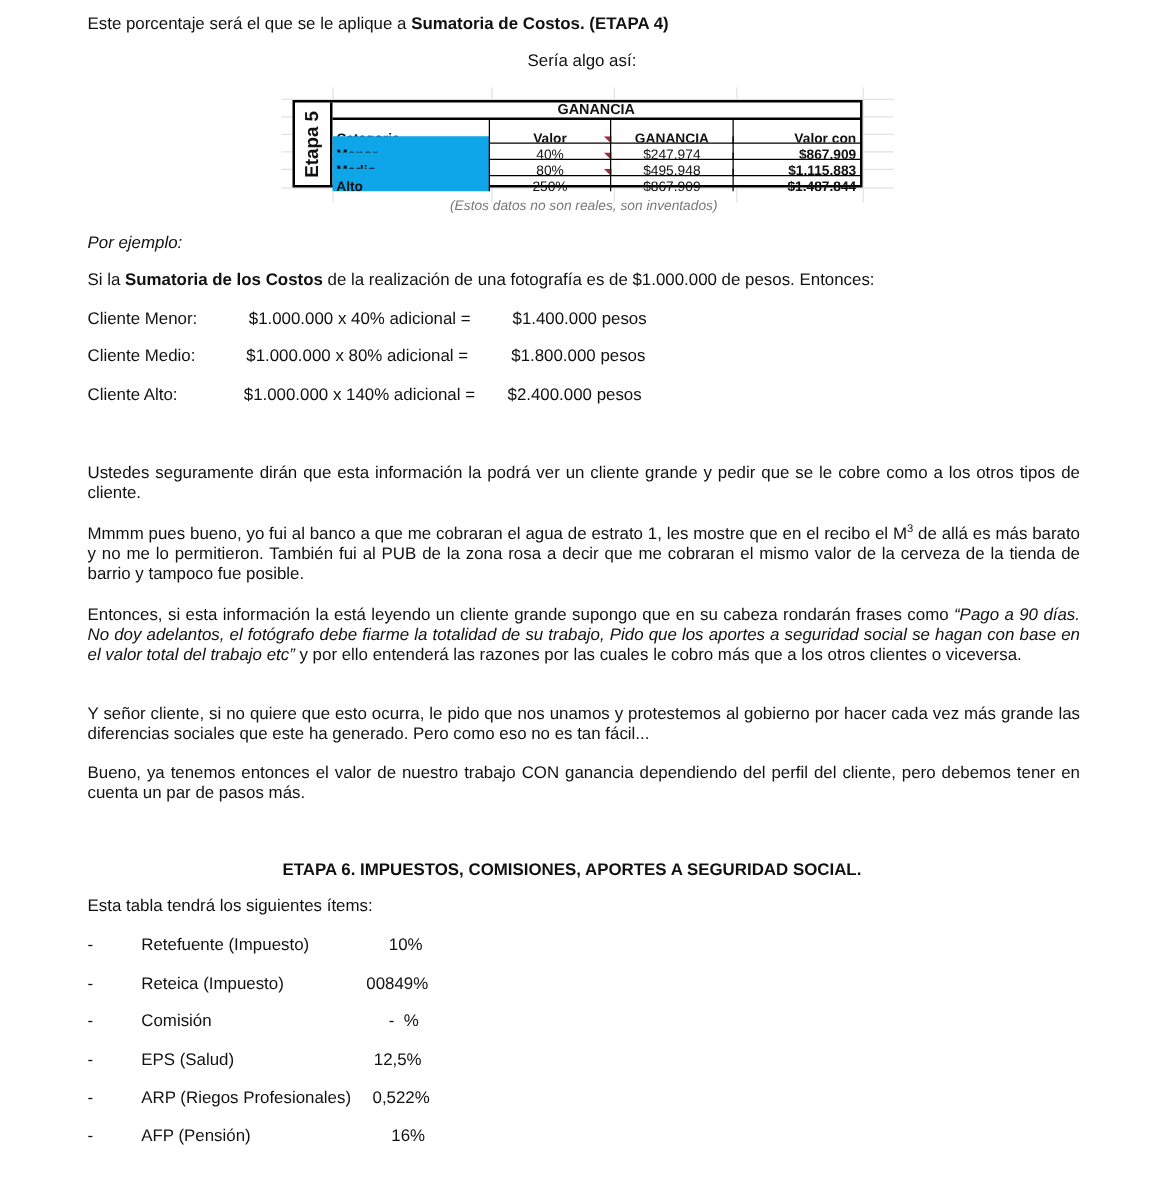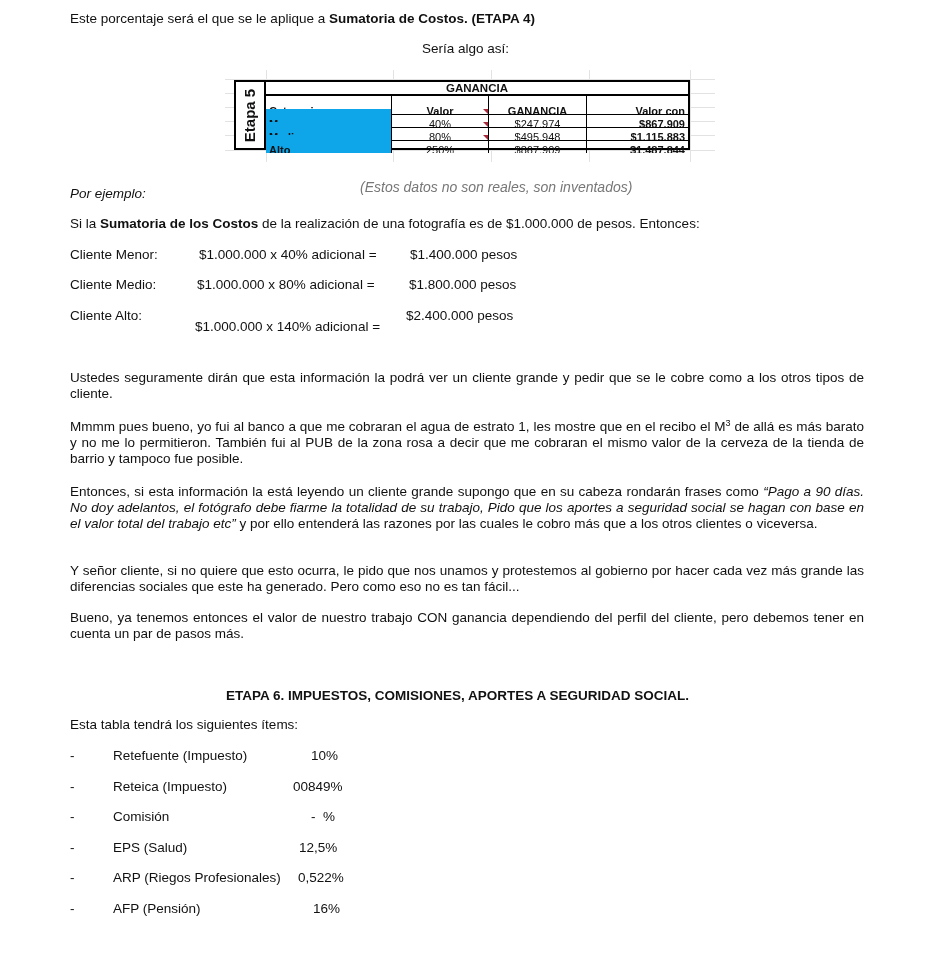--- a/index.html
+++ b/index.html
@@ -23,21 +23,21 @@
                text-align:center; font-weight:bold; font-size:11.5px; line-height:13px; }
   .cell { position:absolute; height:13px; font-size:11px; line-height:13px; box-sizing:border-box;
           border-right:1px solid #000; border-bottom:1px solid #000; padding:9px 3px; overflow:hidden; }
   .c-cat { left:30px; width:126px; }
   .c-val { left:156px; width:97px; text-align:center; }
   .c-gan { left:253px; width:98px; text-align:center; }
   .c-vcg { left:351px; width:101px; text-align:right; border-right:none; }
   .hdr { font-weight:bold; }
   .blue { background:#0ea5e9;font-weight:bold; }
   .tri::after { content:""; position:absolute; right:0; top:0; border-top:5px solid #a52a3a; border-left:5px solid transparent; }
-  .note { position:absolute; left:360px; top:159px; font-size:14px; color:#777; font-style:italic;margin-top:20px; }
+  .note { position:absolute; left:360px; top:159px; font-size:11px; color:#777; font-style:italic; }
 
   .bullet-dash { position:absolute; left:70px; }
   .bullet-label { position:absolute; left:113px; }
   .bullet-value { position:absolute; }
 </style>
 </head>
 <body>
 
 <div class="abs" style="left:70px; top:11px;text-align:right;">
   <span>Este porcentaje será el que se le aplique a </span><b>Sumatoria de Costos. (ETAPA 4)</b>
@@ -93,21 +93,21 @@
 
 <div class="abs" style="left:70px; top:247px;">Cliente Menor:</div>
 <div class="abs" style="left:199px; top:247px;">$1.000.000 x 40% adicional =</div>
 <div class="abs" style="left:410px; top:247px;">$1.400.000 pesos</div>
 
 <div class="abs" style="left:70px; top:277px;">Cliente Medio:</div>
 <div class="abs" style="left:197px; top:277px;">$1.000.000 x 80% adicional =</div>
 <div class="abs" style="left:409px; top:277px;">$1.800.000 pesos</div>
 
 <div class="abs" style="left:70px; top:308px;">Cliente Alto:</div>
-<div class="abs" style="left:195px; top:319px;">$1.000.000 x 140% adicional =</div>
+<div class="abs" style="left:195px; top:308px;">$1.000.000 x 140% adicional =</div>
 <div class="abs" style="left:406px; top:308px;">$2.400.000 pesos</div>
 
 <div class="para" style="top:370px;">Ustedes seguramente dirán que esta información la podrá ver un cliente grande y pedir que se le cobre como a los otros tipos de cliente.</div>
 <div class="para" style="top:419px;">
   <span>Mmmm pues bueno, yo fui al banco a que me cobraran el agua de estrato 1, les mostre que en el recibo el M</span><sup style="font-size:9px; line-height:0;">3</sup><span> de allá es más barato y no me lo permitieron. También fui al PUB de la zona rosa a decir que me cobraran el mismo valor de la cerveza de la tienda de barrio y tampoco fue posible.</span>
 </div>
 <div class="para" style="top:484px;">
   <span>Entonces, si esta información la está leyendo un cliente grande supongo que en su cabeza rondarán frases como </span><i>“Pago a 90 días. No doy adelantos, el fotógrafo debe fiarme la totalidad de su trabajo, Pido que los aportes a seguridad social se hagan con base en el valor total del trabajo etc”</i><span> y por ello entenderá las razones por las cuales le cobro más que a los otros clientes o viceversa.</span>
 </div>
 <div class="para" style="top:563px;">Y señor cliente, si no quiere que esto ocurra, le pido que nos unamos y protestemos al gobierno por hacer cada vez más grande las diferencias sociales que este ha generado. Pero como eso no es tan fácil...</div>

